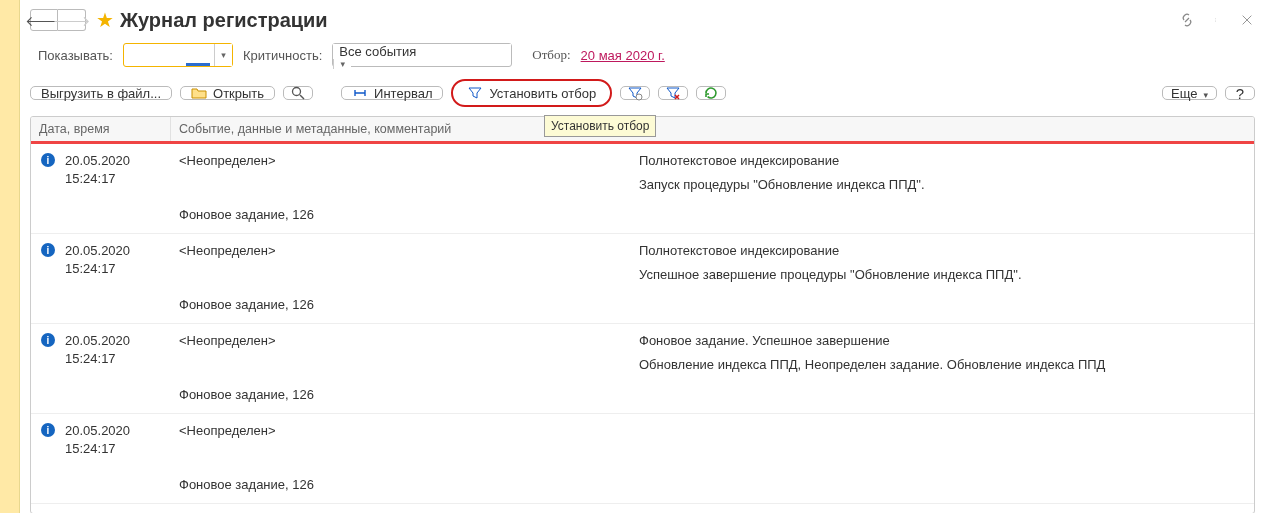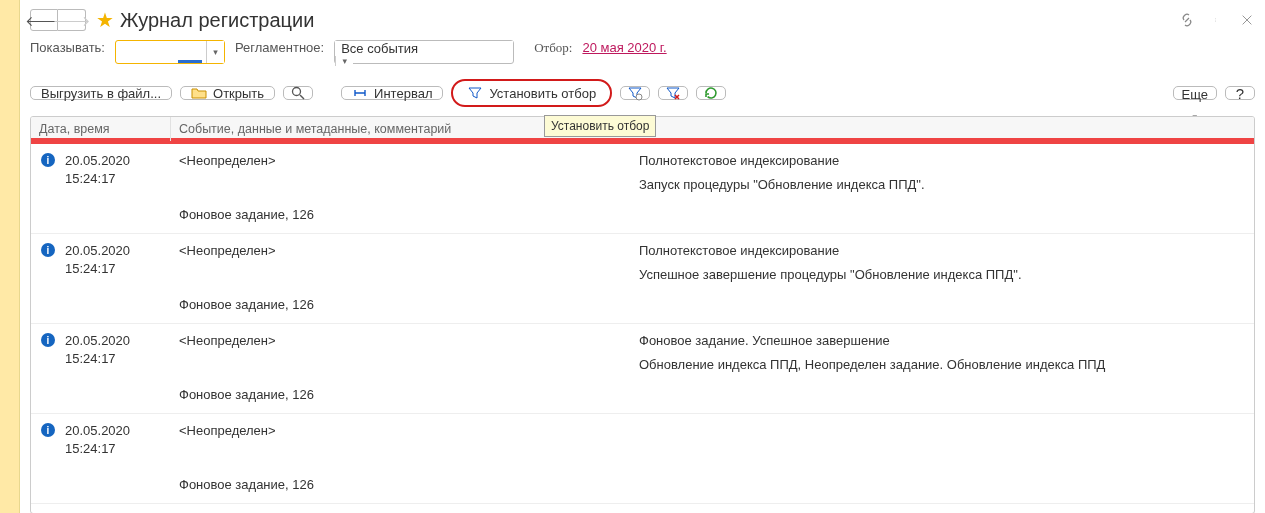--- a/index.html
+++ b/index.html
@@ -46,35 +46,37 @@
   .nav-btn.disabled { color: #ccc; }
   .arrow-left::before { content: "🡐"; font-size: 14px; }
   .arrow-right::before { content: "🡒"; font-size: 14px; }
   .star {
     margin: 0 6px 0 10px;
     font-size: 20px;
     color: #f4b400;
   }
   .page-title {
     font-size: 20px;
-    font-weight: 400;
+    font-weight: 700;
     color: #333;
   }
   .title-spacer { flex: 1; }
   .title-right {
     display: flex; align-items: center; gap: 14px;
     color: #888;
   }
   .title-icon { width: 16px; height: 16px; display: flex; align-items: center; justify-content: center; }
   
   .filter-row {
     display: flex;
+    align-items: center;
     gap: 10px;
     height: 30px;
     margin-bottom: 8px;
+    margin-left: 8px;
   }
   .lbl { color: #555; }
   .show-box {
     display: flex; align-items: stretch;
     border: 1px solid #f4b400;
     border-radius: 3px;
     height: 24px;
     width: 110px;
   }
   .show-input-wrap {
@@ -121,21 +123,21 @@
     cursor: pointer;
   }
   .btn.icon-only { padding: 0; width: 30px; justify-content: center; }
   .btn.highlight {
     border: 2px solid #d21a1a;
     border-radius: 14px;
     padding: 0 14px;
     height: 28px;
   }
   .toolbar-spacer { flex: 1; }
-  .btn.more { padding: 0 8px; flex-direction: column; }
+  .btn.more { padding: 0 8px; }
   .more .chev-down::before { color: #555; }
   .btn.help { font-size: 15px; }
   .icon-svg { width: 16px; height: 16px; display: flex; align-items: center; justify-content: center; }
   
   .tooltip {
     position: absolute;
     left: 524px; top: 115px;
     border: 1px solid #999;
     background: #fdfbd5;
     padding: 3px 6px;
@@ -147,23 +149,23 @@
   .table-wrap {
     border: 1px solid #ccc;
     border-radius: 3px;
     height: 398px;
     position: relative;
     overflow: hidden;
   }
   .thead {
     display: flex;
     background: #f7f7f7;
-    border-bottom: 6px solid #ef4444;
+    border-bottom: 3px solid #ef4444;
     height: 27px;
-    align-items: flex-start;
+    align-items: center;
     color: #666;
     font-size: 12.5px;
   }
   .th {
     padding: 5px 8px;
     border-right: 1px solid #e1e1e1;
     overflow: hidden;
     white-space: nowrap;
   }
   .col-d { width: 140px; }
@@ -233,21 +235,21 @@
   </div>
 
   <div class="filter-row">
     <span class="lbl">Показывать:</span>
     <div class="show-box">
       <div class="show-input-wrap">
         <span class="show-selected">200</span>
       </div>
       <div class="show-dd chev-down"></div>
     </div>
-    <span class="lbl">Регламентное:</span>
+    <span class="lbl">Критичность:</span>
     <div class="crit-box">
       <input class="crit-input" readonly="" value="Все события" style="">
       <div class="show-dd chev-down"></div>
     </div>
     <span class="lbl" style="margin-left:10px;font-family:Liberation Serif, serif;">Отбор:</span>
     <span class="filter-link">20 мая 2020 г.</span>
   </div>
 
   <div class="toolbar-row">
     <div class="btn">

